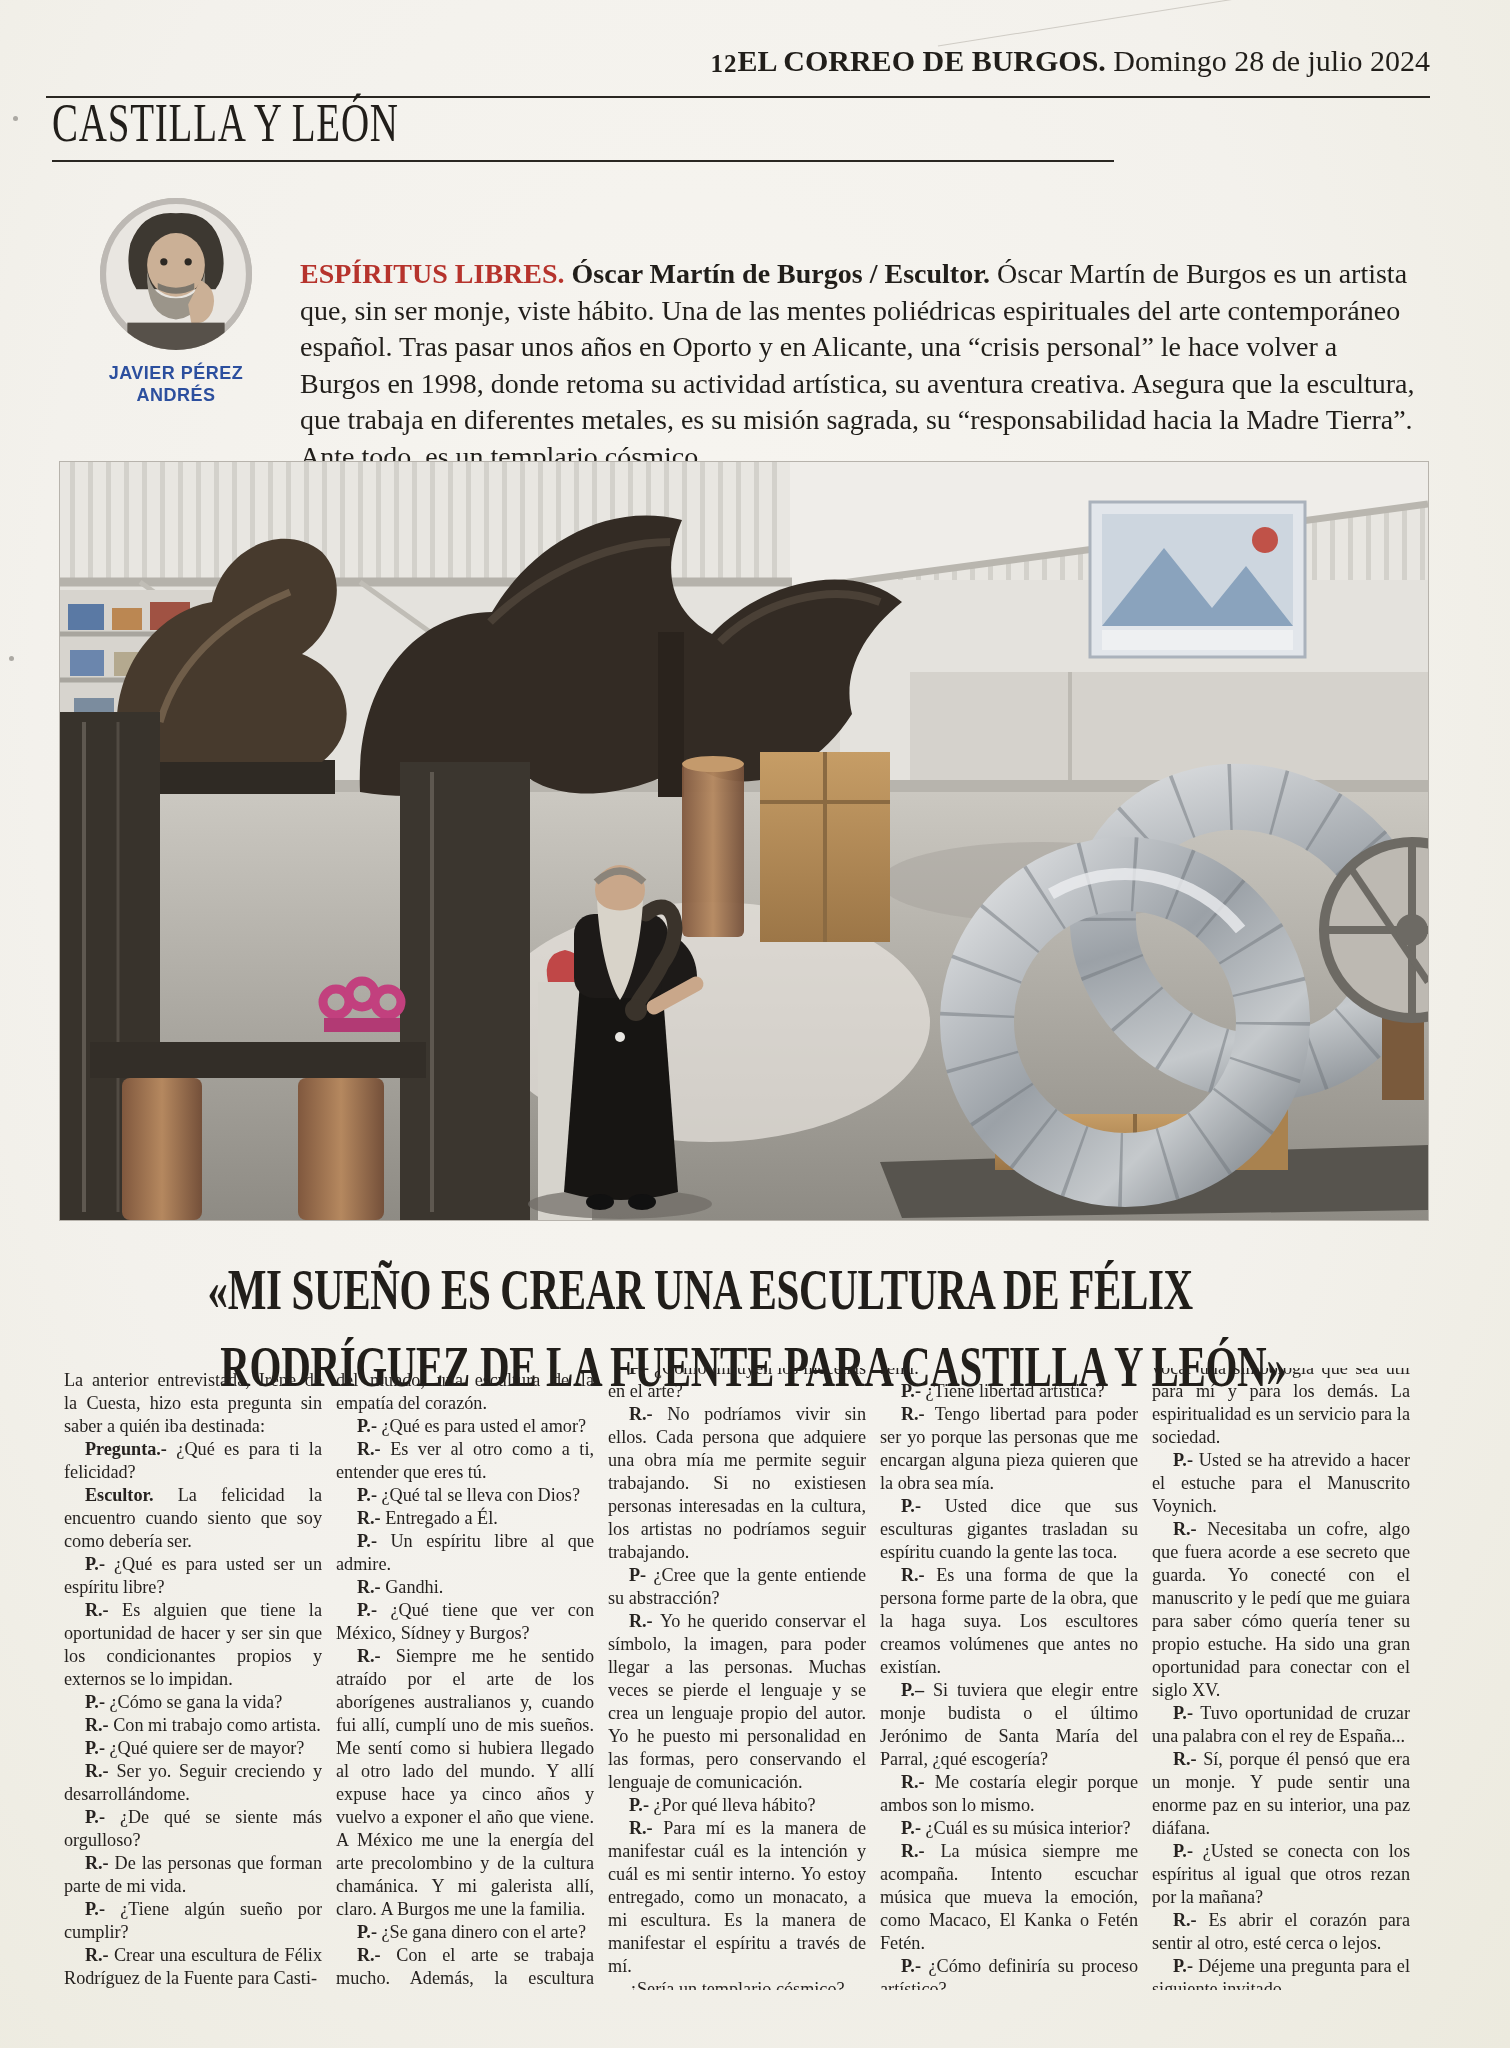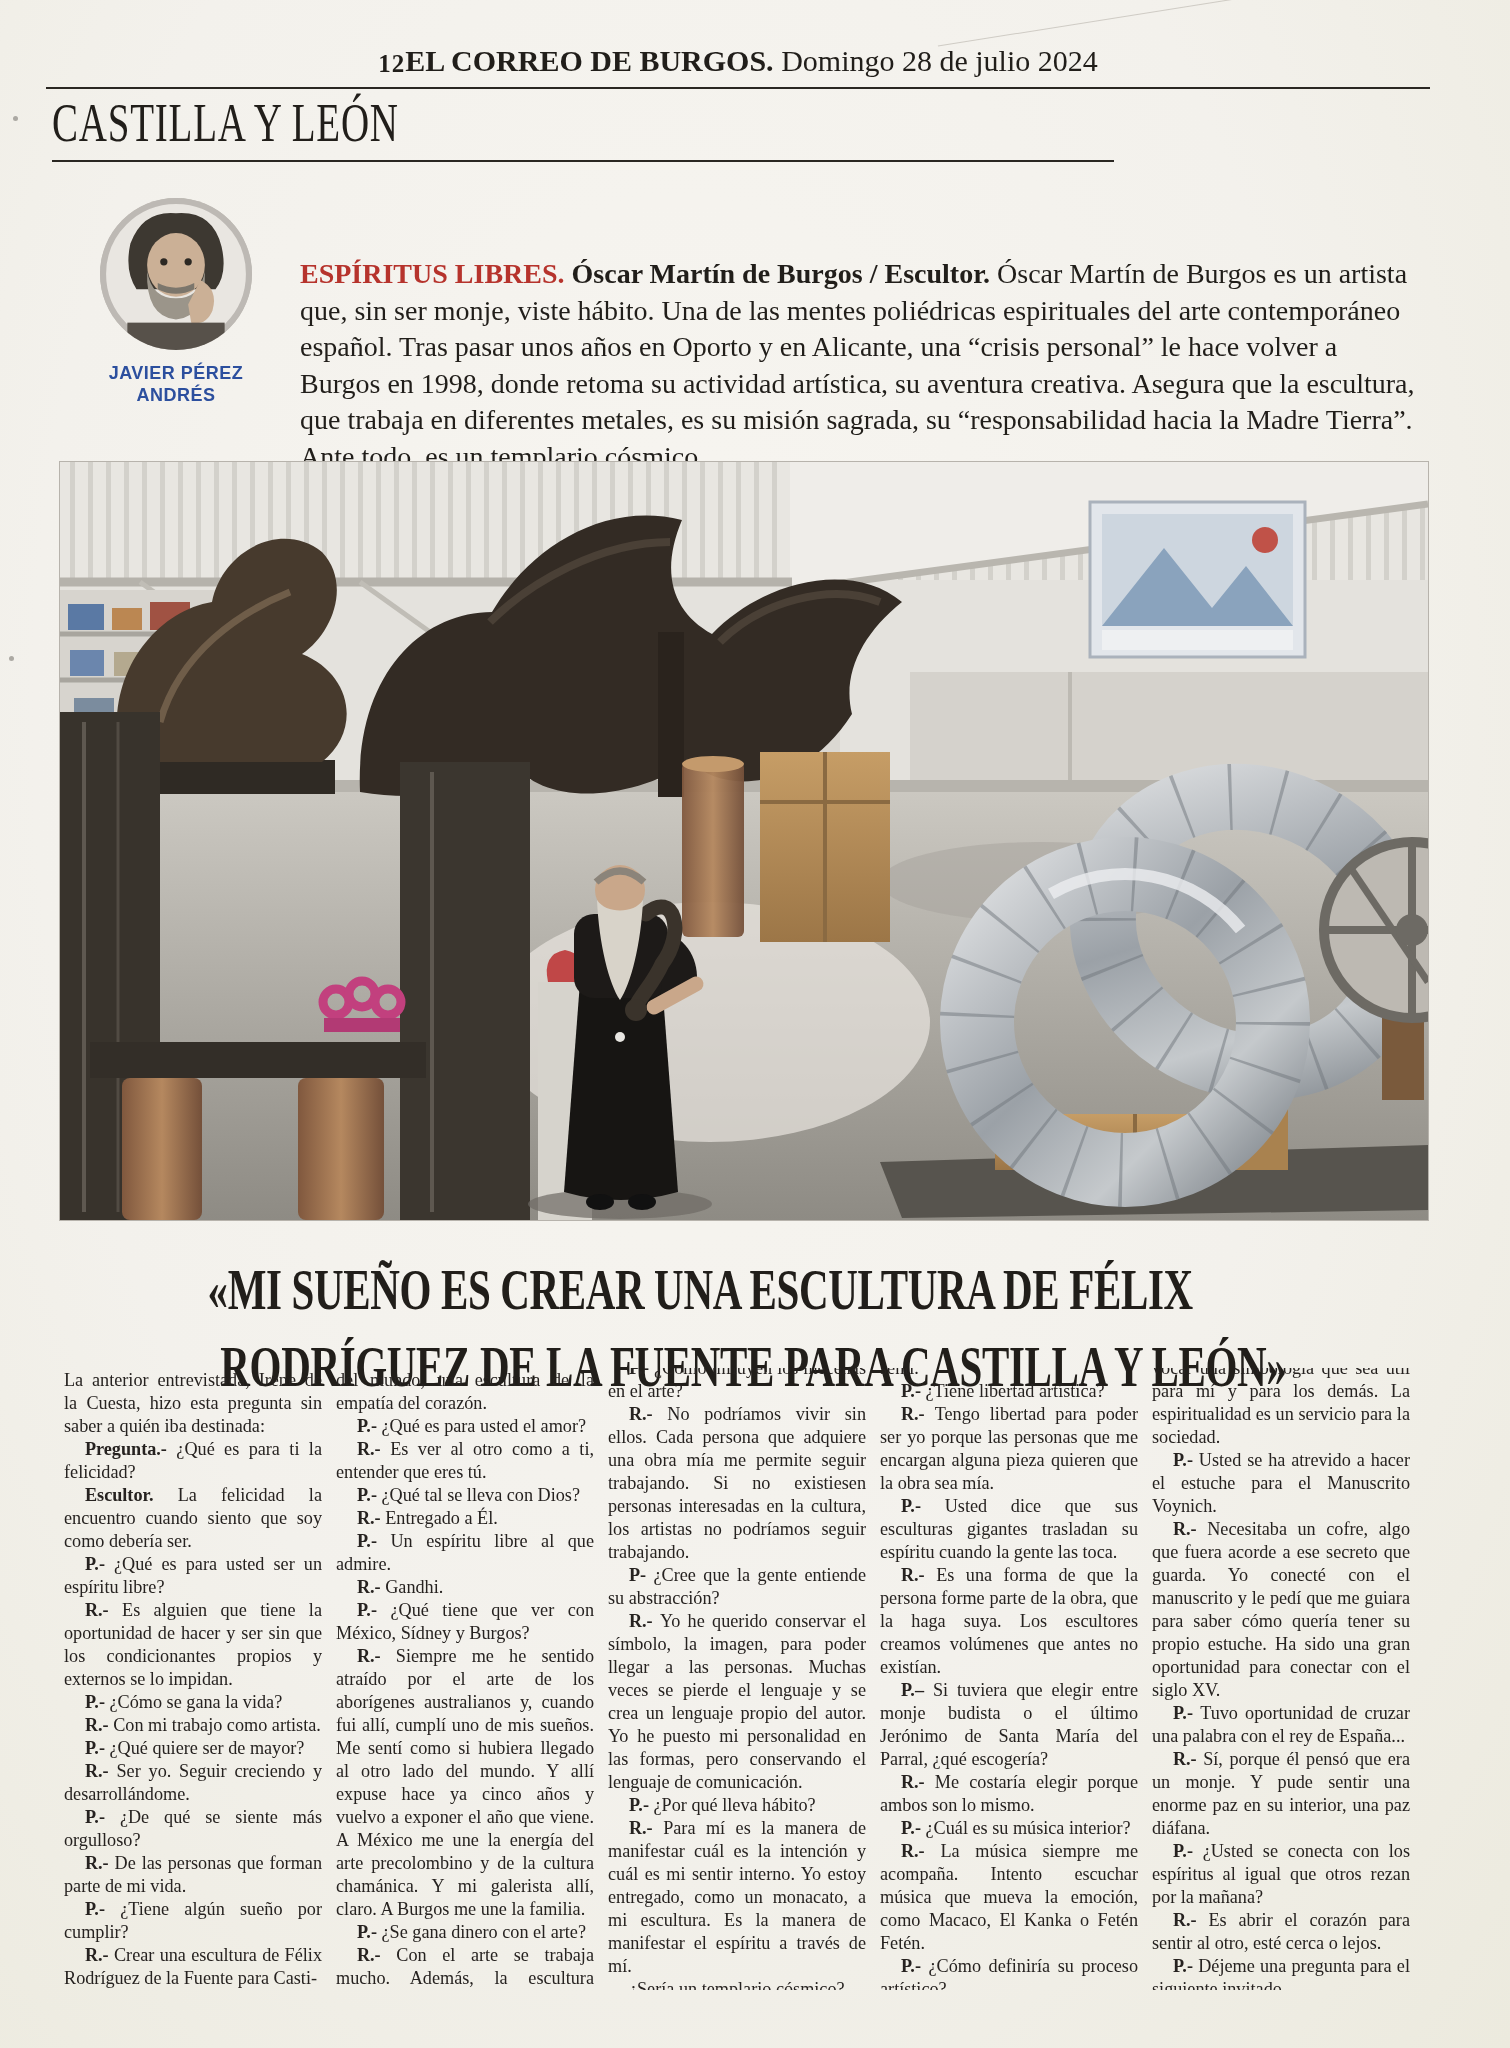--- a/index.html
+++ b/index.html
@@ -9,21 +9,21 @@
     --paper:#f3f1ec;
   }
   html,body{margin:0;padding:0;background:#e9e6e0;}
   .page{
     position:relative;width:1510px;height:2048px;overflow:hidden;
     background:radial-gradient(ellipse at 45% 35%, #f7f5f0 0%, var(--paper) 55%, #eceade 100%);
     font-family:"Liberation Serif","DejaVu Serif",serif;
     color:var(--ink);
   }
   
-  .header{position:absolute;left:46px;right:80px;top:44px;display:flex;justify-content:center;align-items:flex-end;border-bottom:2px solid #2a2722;padding-bottom:9px;}
+  .header{position:absolute;left:46px;right:80px;top:44px;display:flex;justify-content:flex-end;align-items:flex-end;border-bottom:2px solid #2a2722;padding-bottom:18px;}
   .page-num{font-size:25px;font-weight:bold;letter-spacing:1px;}
   .masthead{font-size:30px;white-space:nowrap;}
   .masthead .mh-name{font-weight:bold;}
   .section-row{position:absolute;left:52px;top:96px;}
   .section-title{display:inline-block;font-size:50px;font-weight:400;letter-spacing:1px;transform:scale(.78,1.08);transform-origin:left bottom;white-space:nowrap;}
   .section-rule{position:absolute;left:52px;top:160px;width:1062px;height:2px;background:#2a2722;}
   
   .byline{position:absolute;left:66px;top:198px;width:220px;text-align:center;}
   .portrait{width:152px;height:152px;border-radius:50%;margin:0 auto 12px auto;overflow:hidden;background:#e7e4df;box-shadow:inset 0 0 0 3px #cfccc5;}
   .byline-name{font-family:"Liberation Sans","DejaVu Sans",sans-serif;font-size:18px;font-weight:bold;color:var(--byline-blue);line-height:22px;letter-spacing:.5px;text-align:center;}

